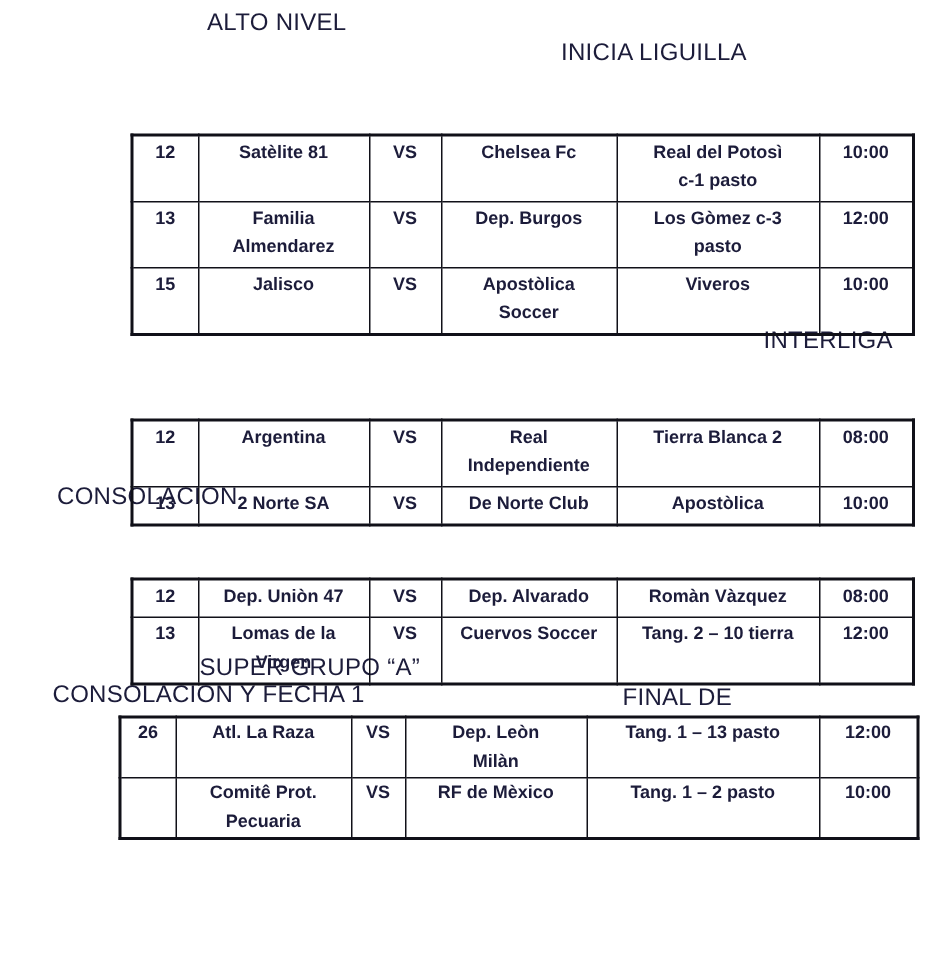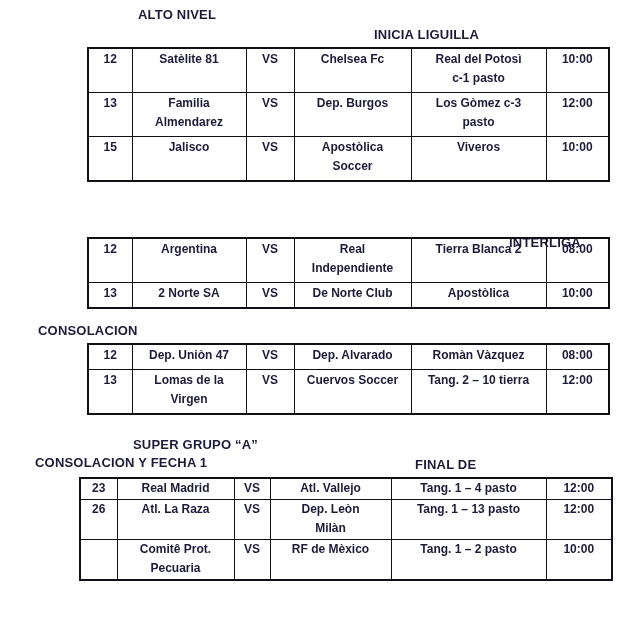--- a/index.html
+++ b/index.html
@@ -9,22 +9,22 @@
   html,body{margin:0;padding:0;}
   body{
     width:634px;height:636px;overflow:hidden;position:relative;
     background:#ffffff;
     font-family:"Liberation Sans",sans-serif;
     font-weight:bold;
     color:var(--txt);
   }
   .heading{
     position:absolute;
-    font-size:13px;
-    font-weight:bold;
+    font-size:16px;
+    font-weight:normal;
     white-space:nowrap;
     letter-spacing:0.2px;
   }
   table.sched{
     position:absolute;
     border-collapse:collapse;
     table-layout:fixed;
     border:2px solid var(--bc);
   }
   table.sched td{
@@ -35,29 +35,29 @@
     font-weight:bold;
     line-height:19px;
     padding:1px 2px 4px 2px;
     white-space:pre-line;
     overflow:hidden;
     color:var(--txt);
   }
   table.sched.tight td{
     padding:0 2px 1px 2px;
   }
-  table.t-top{left:87px;width:521px;}
+  table.t-top{left:87px;width:521px;margin-top:42px;}
   table.t-bottom{left:79px;width:532px;}
 </style>
 </head>
 <body>
 
 <div class="heading" style="left:138px;top:7px;">ALTO NIVEL</div>
 <div class="heading" style="left:374px;top:27px;">INICIA LIGUILLA</div>
-<div class="heading" style="left:509px;top:235px;">INTERLIGA</div>
+<div class="heading" style="left:509px;top:219px;">INTERLIGA</div>
 <div class="heading" style="left:38px;top:323px;">CONSOLACION</div>
 <div class="heading" style="left:133px;top:437px;">SUPER GRUPO “A”</div>
 <div class="heading" style="left:415px;top:457px;">FINAL DE</div>
 <div class="heading" style="left:35px;top:455px;">CONSOLACION Y FECHA 1</div>
 
 <table class="sched t-top" style="top:47px;">
   <colgroup>
       <col style="width:44px">
       <col style="width:114px">
       <col style="width:48px">
@@ -169,28 +169,20 @@
   <colgroup>
       <col style="width:37px">
       <col style="width:117px">
       <col style="width:36px">
       <col style="width:121px">
       <col style="width:155px">
       <col style="width:66px">
     </colgroup>
   <tbody>
 
-      <tr>
-        <td>23</td>
-        <td>Real Madrid</td>
-        <td>VS</td>
-        <td>Atl. Vallejo</td>
-        <td>Tang. 1 – 4 pasto</td>
-        <td>12:00</td>
-      </tr>
 
 
 
       <tr>
         <td>26</td>
         <td>Atl. La Raza</td>
         <td>VS</td>
         <td>Dep. Leòn
 Milàn</td>
         <td>Tang. 1 – 13 pasto</td>

